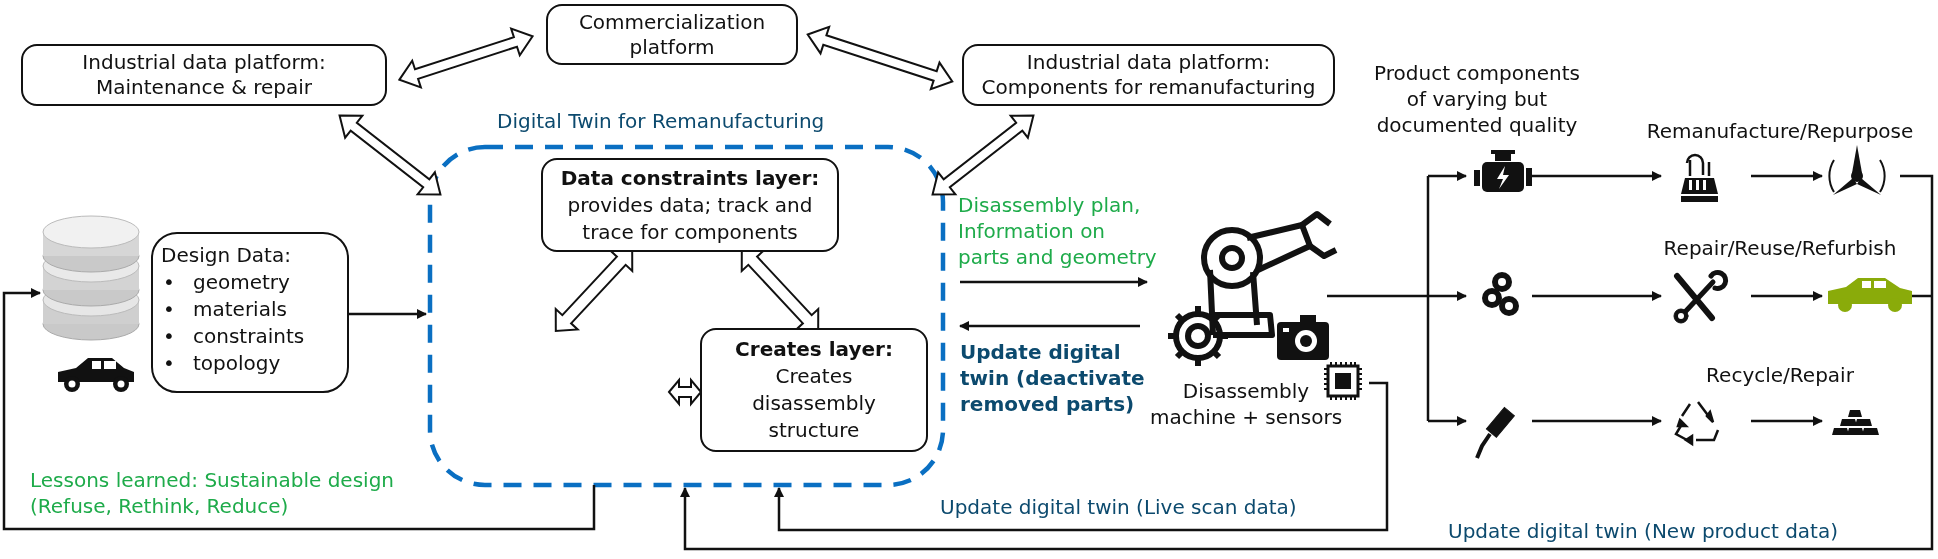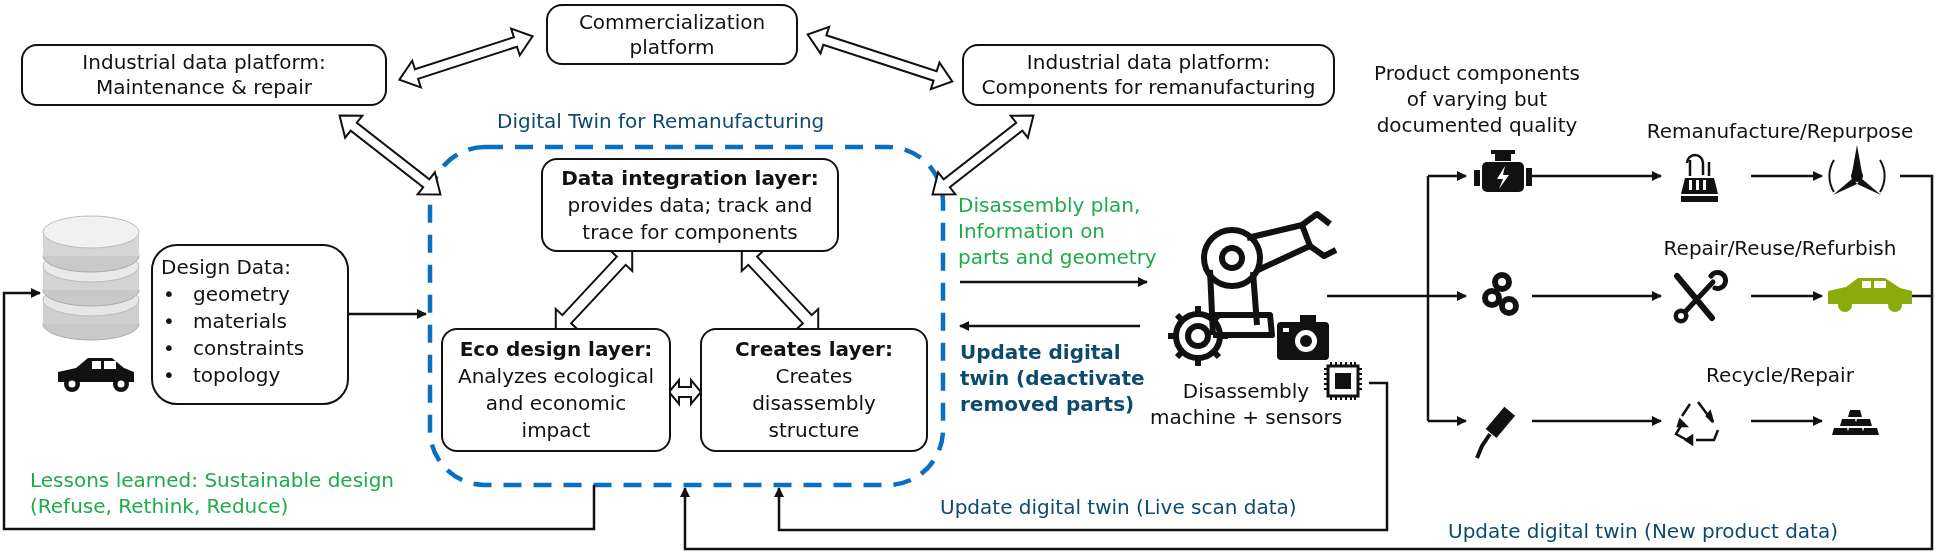--- a/index.html
+++ b/index.html
@@ -223,38 +223,32 @@
   <span>platform</span>
 </div>
 <div class="box" style="left:962px;top:44px;width:373px;height:62px;line-height:25px;">
   <span>Industrial data platform:</span>
   <span>Components for remanufacturing</span>
 </div>
 
 <div class="lbl blue" style="left:497px;top:108px;">Digital Twin for Remanufacturing</div>
 
 <div class="box" style="left:541px;top:158px;width:298px;height:94px;line-height:27px;">
-  <span class="bold">Data integration layer:</span>
+  <span class="bold">Data constraints layer:</span>
   <span>provides data; track and</span>
   <span>trace for components</span>
-</div>
-<div class="box" style="left:441px;top:328px;width:230px;height:124px;line-height:27px;">
-  <span class="bold">Eco design layer:</span>
-  <span>Analyzes ecological</span>
-  <span>and economic</span>
-  <span>impact</span>
 </div>
 <div class="box" style="left:700px;top:328px;width:228px;height:124px;line-height:27px;">
   <span class="bold">Creates layer:</span>
   <span>Creates</span>
   <span>disassembly</span>
   <span>structure</span>
 </div>
 
-<div class="dd" style="left:151px;top:244px;width:198px;height:161px;">
+<div class="dd" style="left:151px;top:232px;width:198px;height:161px;">
   <div>Design Data:</div>
   <ul>
     <li>geometry</li>
     <li>materials</li>
     <li>constraints</li>
     <li>topology</li>
   </ul>
 </div>
 
 <div class="lbl green" style="left:958px;top:192px;">

